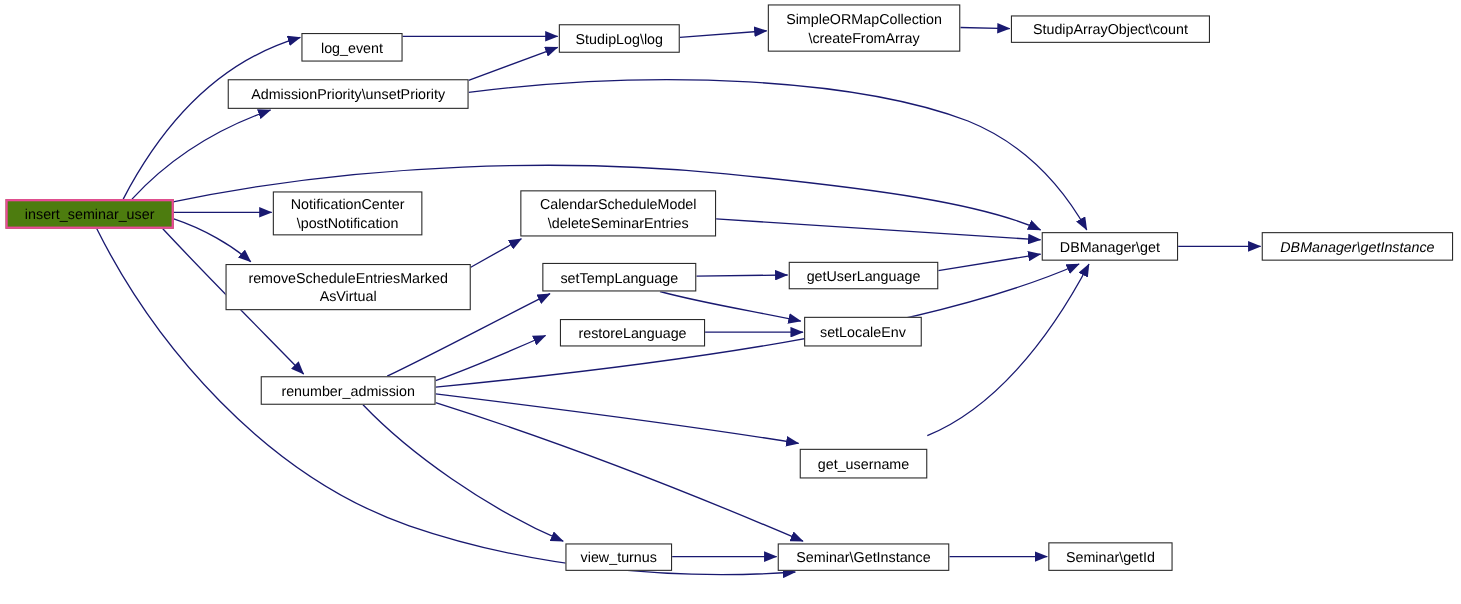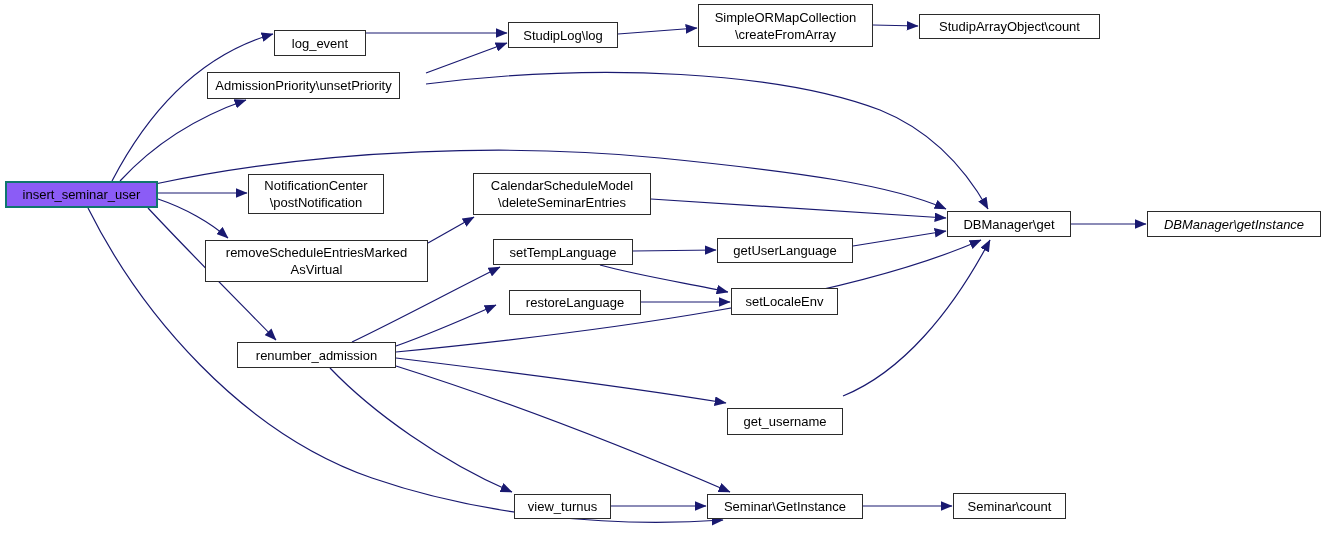--- a/index.html
+++ b/index.html
@@ -31,22 +31,22 @@
     line-height: 17px;
     display: flex;
     align-items: center;
     justify-content: center;
     text-align: center;
     white-space: pre-line;
     z-index: 1;
     cursor: pointer;
   }
   .node.root {
-    background: #8b5cf6;
-    border: 2px solid #0f766e;
+    background: #4d7c0f;
+    border: 2px solid #ec4899;
   }
   .edge {
     fill: none;
     stroke: #191970;
     stroke-width: 1.2px;
   }
 </style>
 </head>
 <body>
 
@@ -83,36 +83,36 @@
     <path class="edge" marker-end="url(#arrow)" d="M 629 302 L 730 302"></path>
     <path class="edge" marker-end="url(#arrow)" d="M 853 246 L 946 231"></path>
     <path class="edge" marker-end="url(#arrow)" d="M 843 396 C 902 372 952 312 990 240"></path>
     <path class="edge" marker-end="url(#arrow)" d="M 611 506 L 706 506"></path>
     <path class="edge" marker-end="url(#arrow)" d="M 863 506 L 952 506"></path>
     <path class="edge" marker-end="url(#arrow)" d="M 1071 224 L 1146 224"></path>
   </svg>
 
   <div class="node root" style="left:5px;   top:181px; width:153px; height:27px;">insert_seminar_user</div>
   <div class="node" style="left:274px; top:20px;  width:92px;  height:26px;margin-top:10px;">log_event</div>
-  <div class="node" style="left:207px; top:72px;  width:193px; height:27px;">AdmissionPriority\unsetPriority</div>
+  <div class="node" style="left:207px; top:72px;  width:219px; height:27px;">AdmissionPriority\unsetPriority</div>
   <div class="node" style="left:508px; top:22px;  width:110px; height:26px;">StudipLog\log</div>
   <div class="node" style="left:698px; top:4px;   width:175px; height:43px;">SimpleORMapCollection
 \createFromArray</div>
   <div class="node" style="left:919px; top:14px;  width:181px; height:25px;">StudipArrayObject\count</div>
   <div class="node" style="left:248px; top:174px; width:136px; height:40px;">NotificationCenter
 \postNotification</div>
   <div class="node" style="left:205px; top:240px; width:223px; height:42px;">removeScheduleEntriesMarked
 AsVirtual</div>
   <div class="node" style="left:473px; top:173px; width:178px; height:42px;">CalendarScheduleModel
 \deleteSeminarEntries</div>
   <div class="node" style="left:493px; top:239px; width:140px; height:26px;">setTempLanguage</div>
   <div class="node" style="left:717px; top:238px; width:136px; height:25px;">getUserLanguage</div>
   <div class="node" style="left:497px; top:290px; width:132px; height:25px;margin-left:12px;">restoreLanguage</div>
   <div class="node" style="left:731px; top:288px; width:107px; height:27px;">setLocaleEnv</div>
   <div class="node" style="left:237px; top:342px; width:159px; height:26px;">renumber_admission</div>
   <div class="node" style="left:947px; top:211px; width:124px; height:26px;">DBManager\get</div>
   <div class="node" style="left:1147px;top:211px; width:174px; height:26px;font-style:italic;">DBManager\getInstance</div>
   <div class="node" style="left:727px; top:408px; width:116px; height:27px;">get_username</div>
   <div class="node" style="left:514px; top:494px; width:97px;  height:25px;">view_turnus</div>
   <div class="node" style="left:707px; top:494px; width:156px; height:25px;">Seminar\GetInstance</div>
-  <div class="node" style="left:953px; top:493px; width:113px; height:26px;">Seminar\count</div>
+  <div class="node" style="left:953px; top:493px; width:113px; height:26px;">Seminar\getId</div>
 
 </div>
 
 </body></html>

